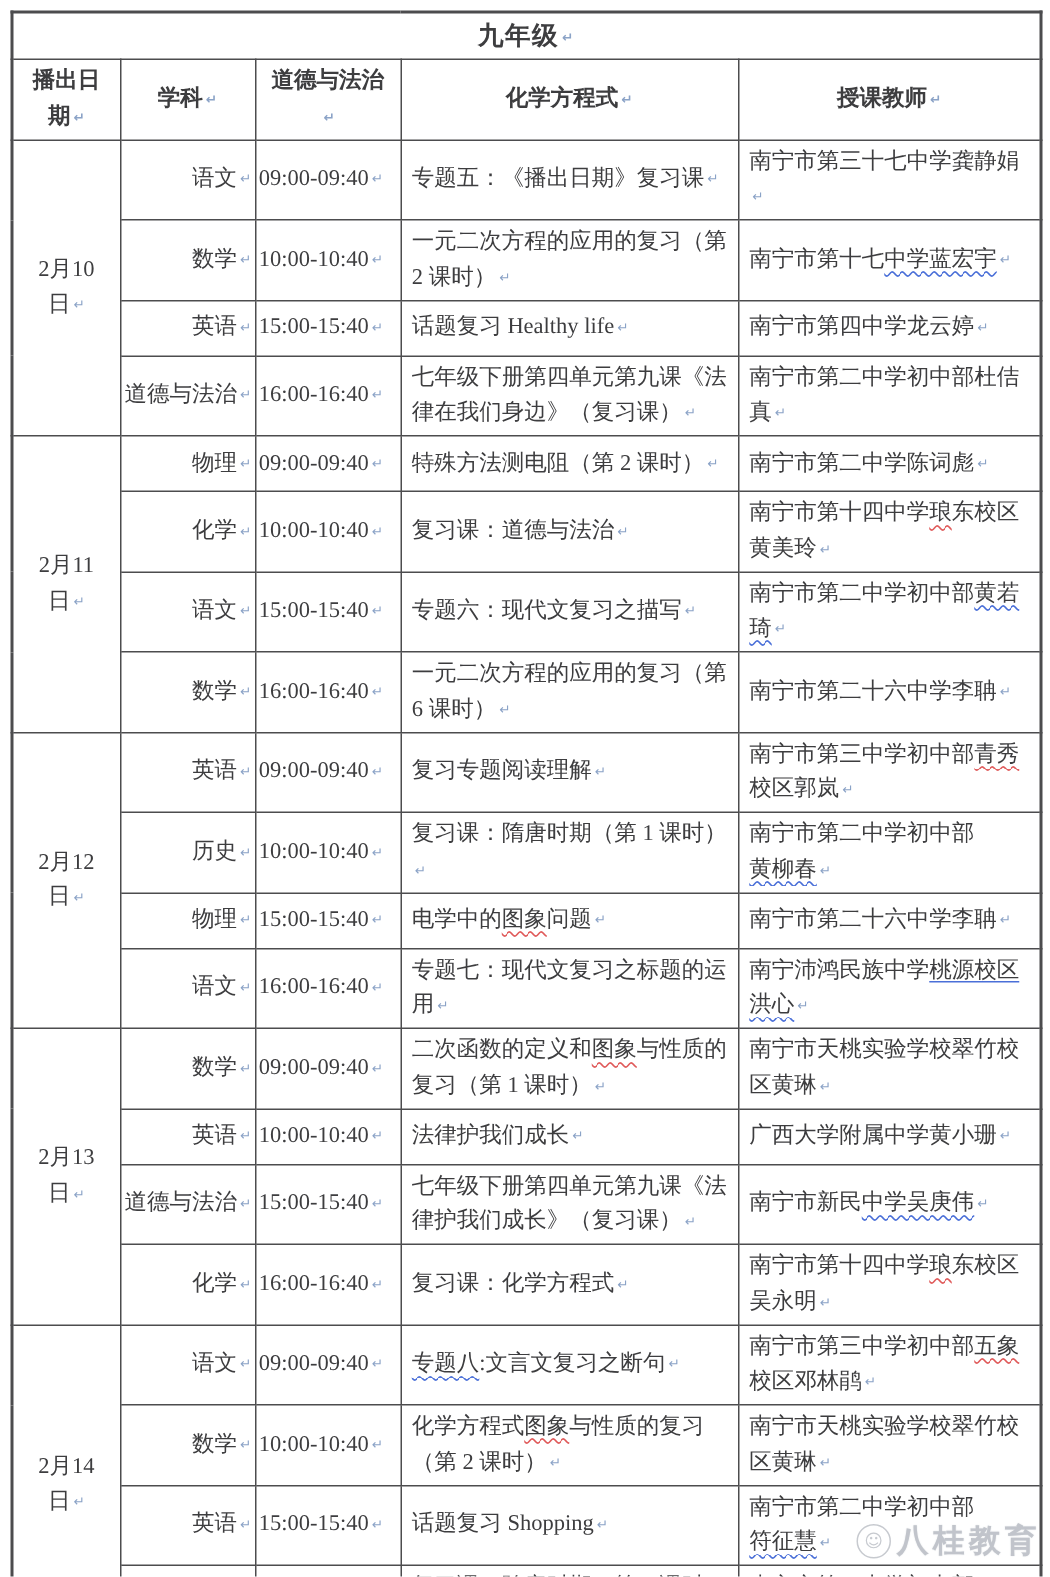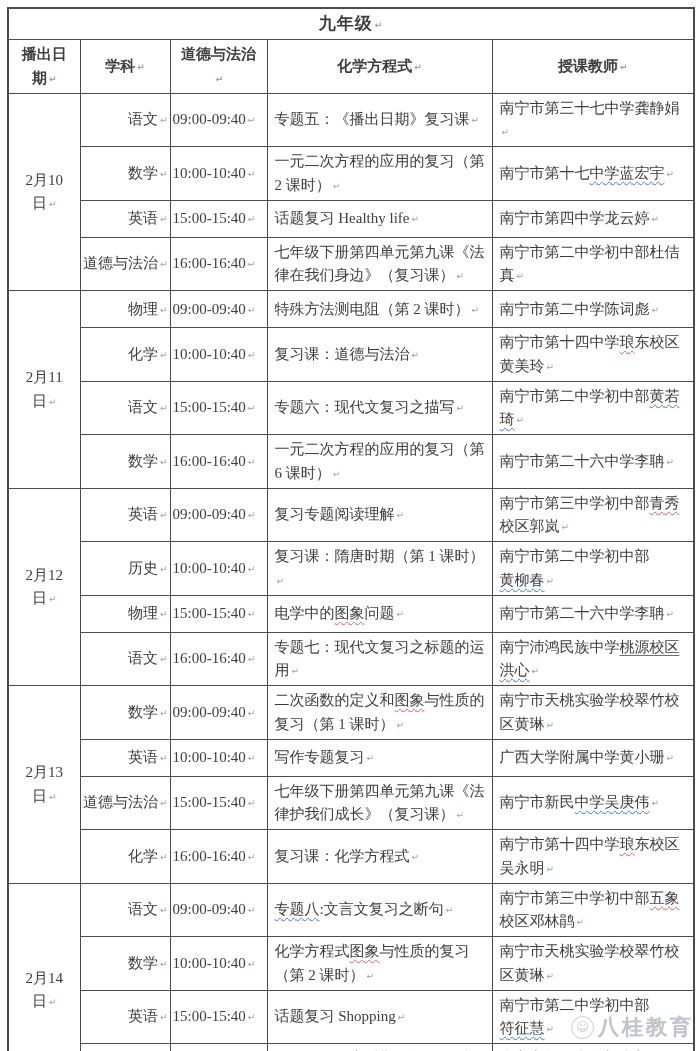--- a/index.html
+++ b/index.html
@@ -161,21 +161,21 @@
         <tr>
           <td class="date-cell" rowspan="4"><span class="txt"><span>2月13日</span></span></td>
           <td class="subject-cell"><span class="txt"><span>数学</span></span></td>
           <td class="time-cell"><span class="txt"><span>09:00-09:40</span></span></td>
           <td class="course-cell"><span class="txt"><span>二次函数的定义和</span><span class="sq-wr">图象</span><span>与性质的复习（第 1 课时）</span></span></td>
           <td class="teacher-cell"><span class="txt"><span>南宁市天桃实验学校翠竹校区黄琳</span></span></td>
         </tr>
         <tr>
           <td class="subject-cell"><span class="txt"><span>英语</span></span></td>
           <td class="time-cell"><span class="txt"><span>10:00-10:40</span></span></td>
-          <td class="course-cell"><span class="txt"><span>写作专题复习</span></span></td>
+          <td class="course-cell"><span class="txt"><span>法律护我们成长</span></span></td>
           <td class="teacher-cell"><span class="txt"><span>广西大学附属中学黄小珊</span></span></td>
         </tr>
         <tr>
           <td class="subject-cell"><span class="txt"><span>道德与法治</span></span></td>
           <td class="time-cell"><span class="txt"><span>15:00-15:40</span></span></td>
           <td class="course-cell"><span class="txt"><span>七年级下册第四单元第九课《法律护我们成长》（复习课）</span></span></td>
           <td class="teacher-cell"><span class="txt"><span>南宁市新民</span><span class="sq-wb">中学吴庚伟</span></span></td>
         </tr>
         <tr>
           <td class="subject-cell"><span class="txt"><span>化学</span></span></td>

